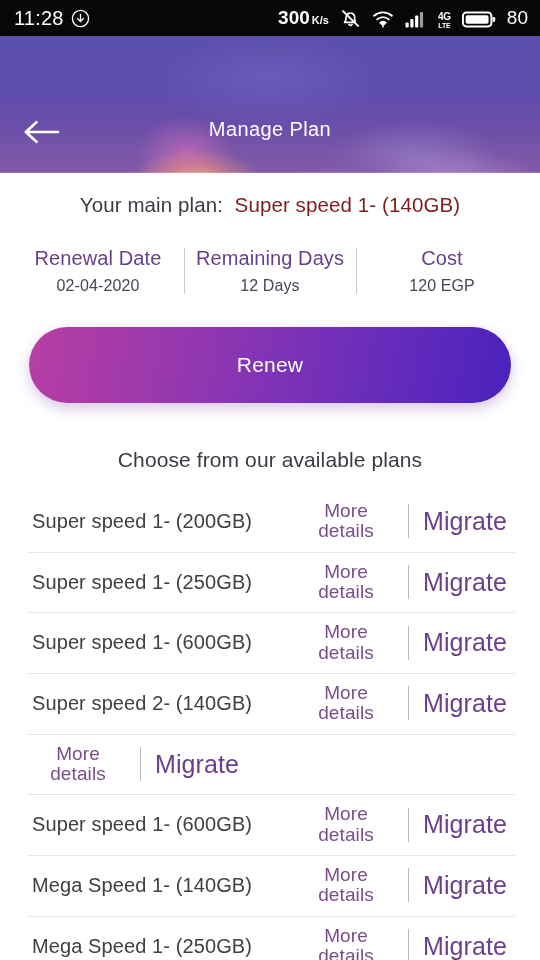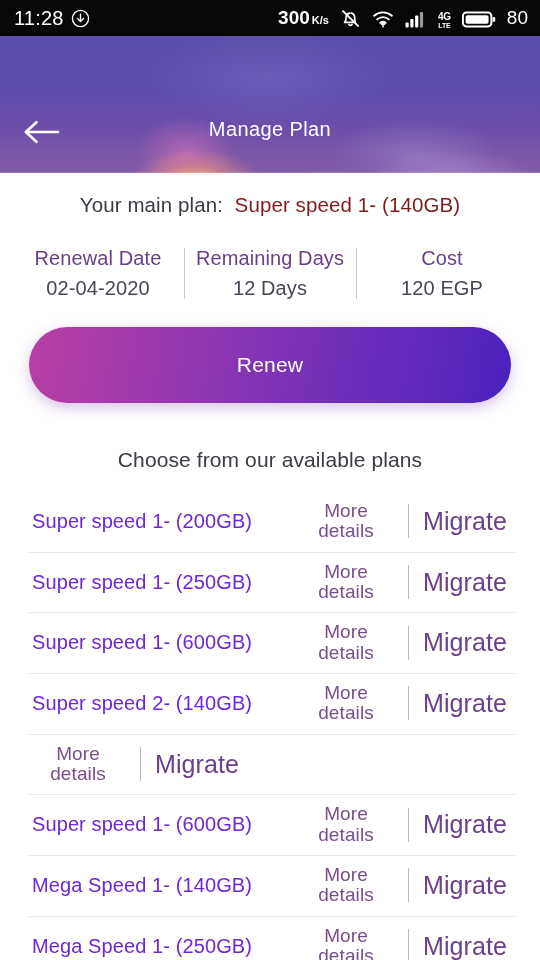--- a/index.html
+++ b/index.html
@@ -70,21 +70,21 @@
   .stats{
     position:absolute; top:243px; left:12px; width:516px;
     display:flex; align-items:stretch;
   }
   .stat{ flex:1; text-align:center; position:relative; padding:4px 0 2px; }
   .stat + .stat:before{
     content:""; position:absolute; left:0; top:5px; bottom:3px; width:1px;
     background:#cdc8d4;
   }
   .stat .s-label{ font-size:20px; color:#6a3f89; letter-spacing:.1px; }
-  .stat .s-value{ font-size:20px; color:#4c4455; margin-top:7px; letter-spacing:.1px; }
+  .stat .s-value{ font-size:16px; color:#4c4455; margin-top:7px; letter-spacing:.1px; }
 
   
   .renew-wrap{ position:absolute; top:327px; left:0; width:540px; display:flex; justify-content:center; }
   .renew-btn{
     width:482px; height:76px; border-radius:38px; border:none; cursor:pointer;
     background:linear-gradient(100deg, #b83fa4 0%, #a93ba8 14%, #8c36b2 40%, #6a2dbb 70%, #4a21bd 100%);
     color:#fff; font-size:21px; font-family:"Liberation Sans", sans-serif; letter-spacing:.2px;
     box-shadow:0 5px 14px rgba(110,45,160,.28);
   }
 
@@ -95,21 +95,21 @@
   }
   .plans{ position:absolute; top:491px; left:0; width:540px; }
   .plan-row{
     position:relative; height:60.7px;
     display:flex; align-items:center; padding:0 0 0 32px;
   }
   .plan-row:not(:first-child):before{
     content:""; position:absolute; top:0; left:28px; right:25px; height:1px; background:#e7e6ea;
   }
   .plan-name{
-    flex:0 0 268px; font-size:20px; color:#6d28d9; letter-spacing:.1px; white-space:nowrap;
+    flex:0 0 268px; font-size:20px; color:#404040; letter-spacing:.1px; white-space:nowrap;
   }
   .more-details{
     flex:0 0 92px; text-align:center; font-size:19px; line-height:1.08;
     color:#7a4e8c; cursor:pointer; letter-spacing:.1px;
   }
   .row-sep{ flex:0 0 1px; height:34px; background:#bdb8c4; margin:0 14px 0 16px; }
   .migrate{
     flex:1; font-size:25px; color:#6b3f8a; cursor:pointer; letter-spacing:.1px; white-space:nowrap;
   }
 </style>

